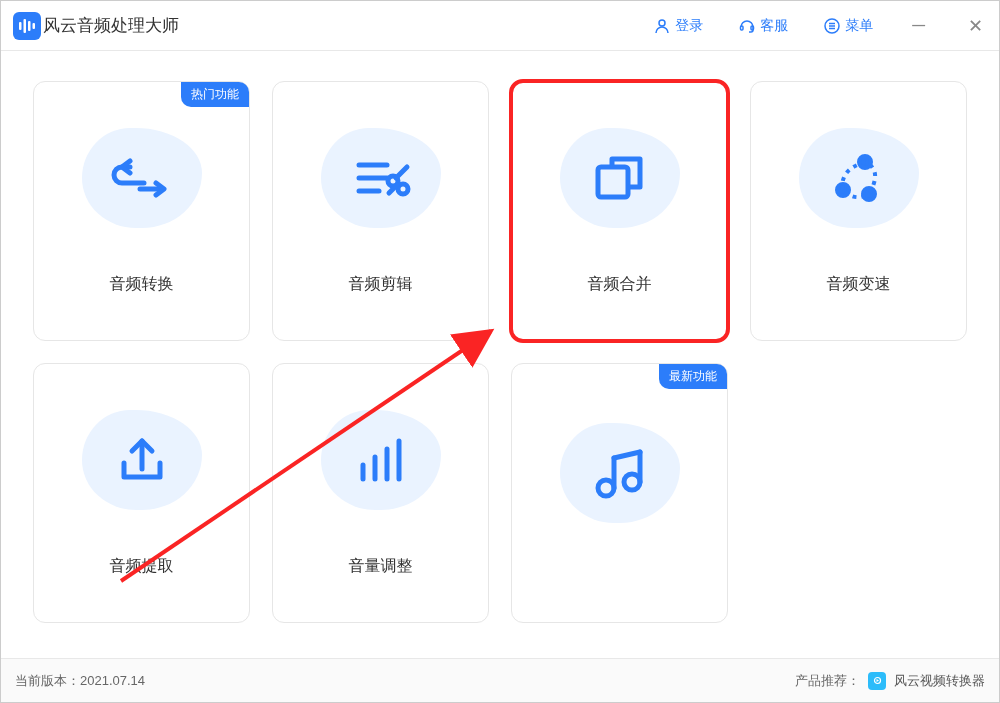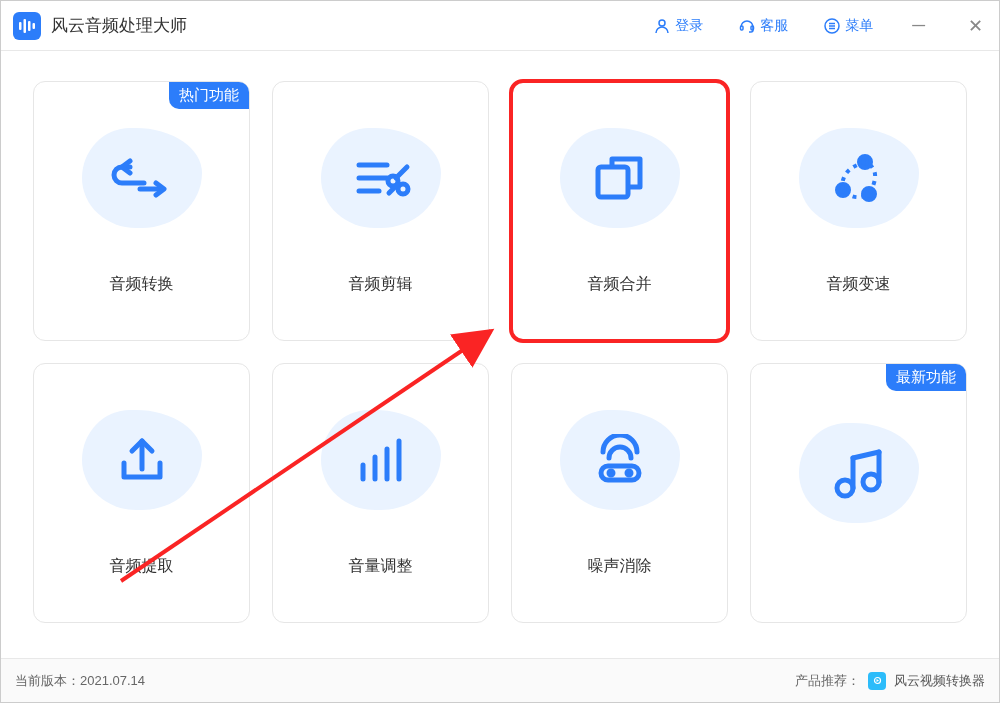--- a/index.html
+++ b/index.html
@@ -13,21 +13,21 @@
     border: 1px solid #ccc;
   }
   .titlebar {
     height: 50px;
     display: flex;
     align-items: center;
     justify-content: space-between;
     padding: 0 12px;
     border-bottom: 1px solid #e8e8e8;
   }
-  .titlebar-left { display: flex; align-items: center; gap: 10px; }
+  .titlebar-left { display: flex; align-items: center; gap: 2px; }
   .app-logo {
     width: 28px; height: 28px;
     background: #2c7dfa;
     border-radius: 6px;
     display: flex; align-items: center; justify-content: center;
   }
   .app-title { font-size: 17px; color: #333; font-weight: 500; }
   .titlebar-right { display: flex; align-items: center; gap: 35px; }
   .tb-link { display: flex; align-items: center; gap: 4px; font-size: 14px; color: #2c7dfa; cursor: pointer; }
   .tb-icon { width: 18px; height: 18px; display: inline-flex; align-items: center; justify-content: center; }
@@ -57,21 +57,21 @@
     border-radius: 40% 55% 50% 45% / 50% 45% 55% 50%;
     display: flex; align-items: center; justify-content: center;
     margin-bottom: 40px;
   }
   .card-label { font-size: 16px; color: #333; margin-top: 6px; }
   .badge {
     position: absolute;
     top: 0; right: 0;
     background: #2c7dfa;
     color: #fff;
-    font-size: 15px;
+    font-size: 12px;
     padding: 4px 10px;
     border-radius: 0 10px 0 10px;
   }
   .footer {
     position: absolute;
     bottom: 0; left: 0; right: 0;
     height: 44px;
     border-top: 1px solid #e8e8e8;
     display: flex;
     align-items: center;
@@ -212,32 +212,20 @@
       <svg width="56" height="50" viewBox="0 0 56 50" fill="none" stroke="#2c7dfa" stroke-width="5" stroke-linecap="round">
           <line x1="10" y1="44" x2="10" y2="30"></line>
           <line x1="22" y1="44" x2="22" y2="22"></line>
           <line x1="34" y1="44" x2="34" y2="14"></line>
           <line x1="46" y1="44" x2="46" y2="6"></line>
         </svg>
     </div>
     <div class="card-label">音量调整</div>
   </div>
 
-  <div class="card">
-    <div class="blob">
-      <svg width="58" height="52" viewBox="0 0 58 52" fill="none" stroke="#2c7dfa" stroke-width="5" stroke-linecap="round" stroke-linejoin="round">
-          <rect x="10" y="32" width="38" height="14" rx="7"></rect>
-          <circle cx="20" cy="39" r="2" fill="#2c7dfa"></circle>
-          <circle cx="38" cy="39" r="2" fill="#2c7dfa"></circle>
-          <path d="M18 24 A11 11 0 0 1 40 24"></path>
-          <path d="M12 18 A17 17 0 0 1 46 18"></path>
-        </svg>
-    </div>
-    <div class="card-label">噪声消除</div>
-  </div>
 
   <div class="card">
     <div class="badge">最新功能</div>
     <div class="blob">
       <svg width="56" height="54" viewBox="0 0 56 54" fill="none" stroke="#2c7dfa" stroke-width="5" stroke-linecap="round" stroke-linejoin="round">
           <circle cx="14" cy="42" r="8"></circle>
           <circle cx="40" cy="36" r="8"></circle>
           <line x1="22" y1="42" x2="22" y2="12"></line>
           <line x1="48" y1="36" x2="48" y2="6"></line>
           <line x1="22" y1="12" x2="48" y2="6"></line>

